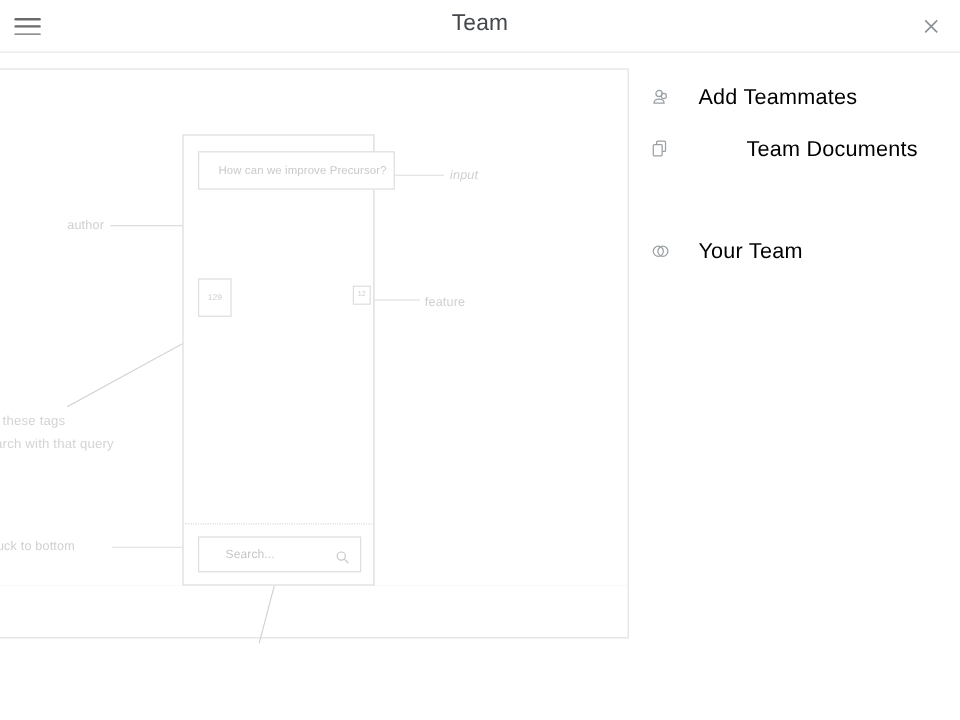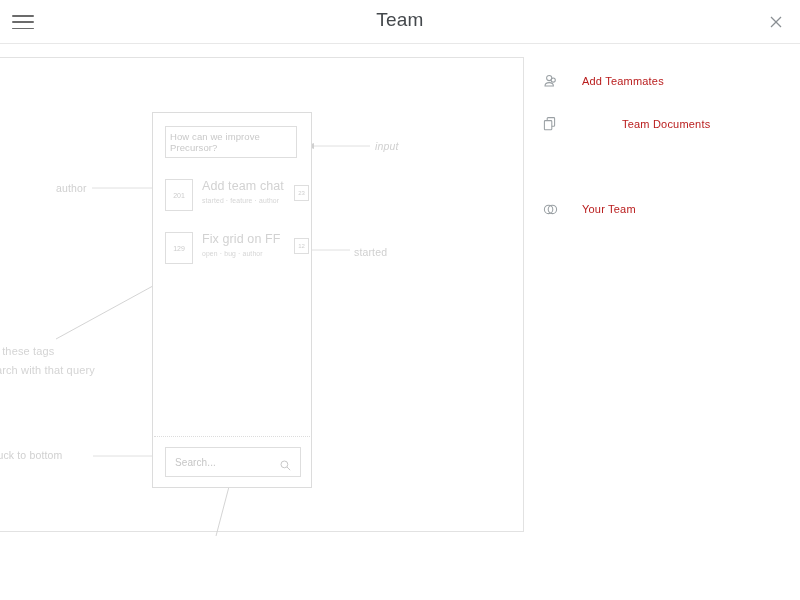--- a/index.html
+++ b/index.html
@@ -87,26 +87,26 @@
     position: absolute;
     left: 311px; top: 112px;
     width: 1px; height: 376px;
     background: #dcdcdc;
   }
 
   
   .panel-input {
     position: absolute;
     left: 12px; top: 13px;
-    width: 132px; height: 32px;
+    width: 164px; height: 32px;
     border: 1px solid #dedede;
     background: #fff;
     display: flex;
     align-items: center;
-    padding-left: 4px;
+    padding-left: 16px;
   }
   .panel-input-text {
     font-size: 9.5px;
     color: #c9c9c9;
     letter-spacing: 0.1px;
   }
 
   
   .row {
     position: absolute;
@@ -169,21 +169,21 @@
     left: 12px; top: 334px;
     width: 136px; height: 30px;
     border: 1px solid #dedede;
     background: #fff;
     display: flex;
     align-items: center;
   }
   .search-text {
     font-size: 10px;
     color: #c6c6c6;
-    margin-left: 9px;
+    margin-left: 22px;
     letter-spacing: 0.1px;
   }
   .search-icon {
     position: absolute;
     right: 9px; top: 9px;
     width: 11px; height: 11px;
   }
 
   
   .anno {
@@ -221,22 +221,22 @@
     cursor: pointer;
   }
   .menu-item .mi-icon {
     width: 20px; height: 20px;
     display: flex;
     align-items: center;
     justify-content: center;
     margin-right: 22px;
   }
   .menu-item .mi-label {
-    font-size: 11px;
-    color: #b91c1c;
+    font-size: 18px;
+    color: #000000;
     letter-spacing: 0.2px;
   }
 </style>
 </head>
 <body>
 
 <div class="topbar">
   <div class="hamburger">
     <span></span>
     <span></span>
@@ -270,54 +270,38 @@
 
   <line x1="93" y1="456" x2="158" y2="456" stroke="#dcdcdc" stroke-width="0.9"></line>
   <polygon points="152,453 160,456 152,459" fill="#d0d0d0"></polygon>
 
   <line x1="231" y1="479" x2="216" y2="536" stroke="#cfcfcf" stroke-width="0.9"></line>
   <polygon points="228,484 232,477 234,485" fill="#cfcfcf"></polygon>
 </svg>
 
 <div class="anno anno-votes">author</div>
 <div class="anno anno-input">input</div>
-<div class="anno anno-comments">started</div>
+<div class="anno anno-comments">feature</div>
 <div class="anno anno-tags">
   <div>g one of these tags</div>
   <div>art a search with that query</div>
 </div>
 <div class="anno anno-bottom">is stuck to bottom</div>
 
 <div class="panel-col-edge"></div>
 <div class="panel">
 
   <div class="panel-input">
     <span class="panel-input-text">How can we improve Precursor?</span>
   </div>
 
-  <div class="row row-1">
-    <div class="votebox">
-      <span>201</span>
-    </div>
-    <div class="row-body">
-      <div class="row-title">Add team chat</div>
-      <div class="row-meta">started · feature · author</div>
-    </div>
-    <div class="commentbox">
-      <span>23</span>
-    </div>
-  </div>
 
   <div class="row row-2">
     <div class="votebox">
       <span>129</span>
-    </div>
-    <div class="row-body">
-      <div class="row-title">Fix grid on FF</div>
-      <div class="row-meta">open · bug · author</div>
     </div>
     <div class="commentbox">
       <span>12</span>
     </div>
   </div>
 
   <div class="panel-sep"></div>
 
   <div class="search-wrap">
     <span class="search-text">Search...</span>

